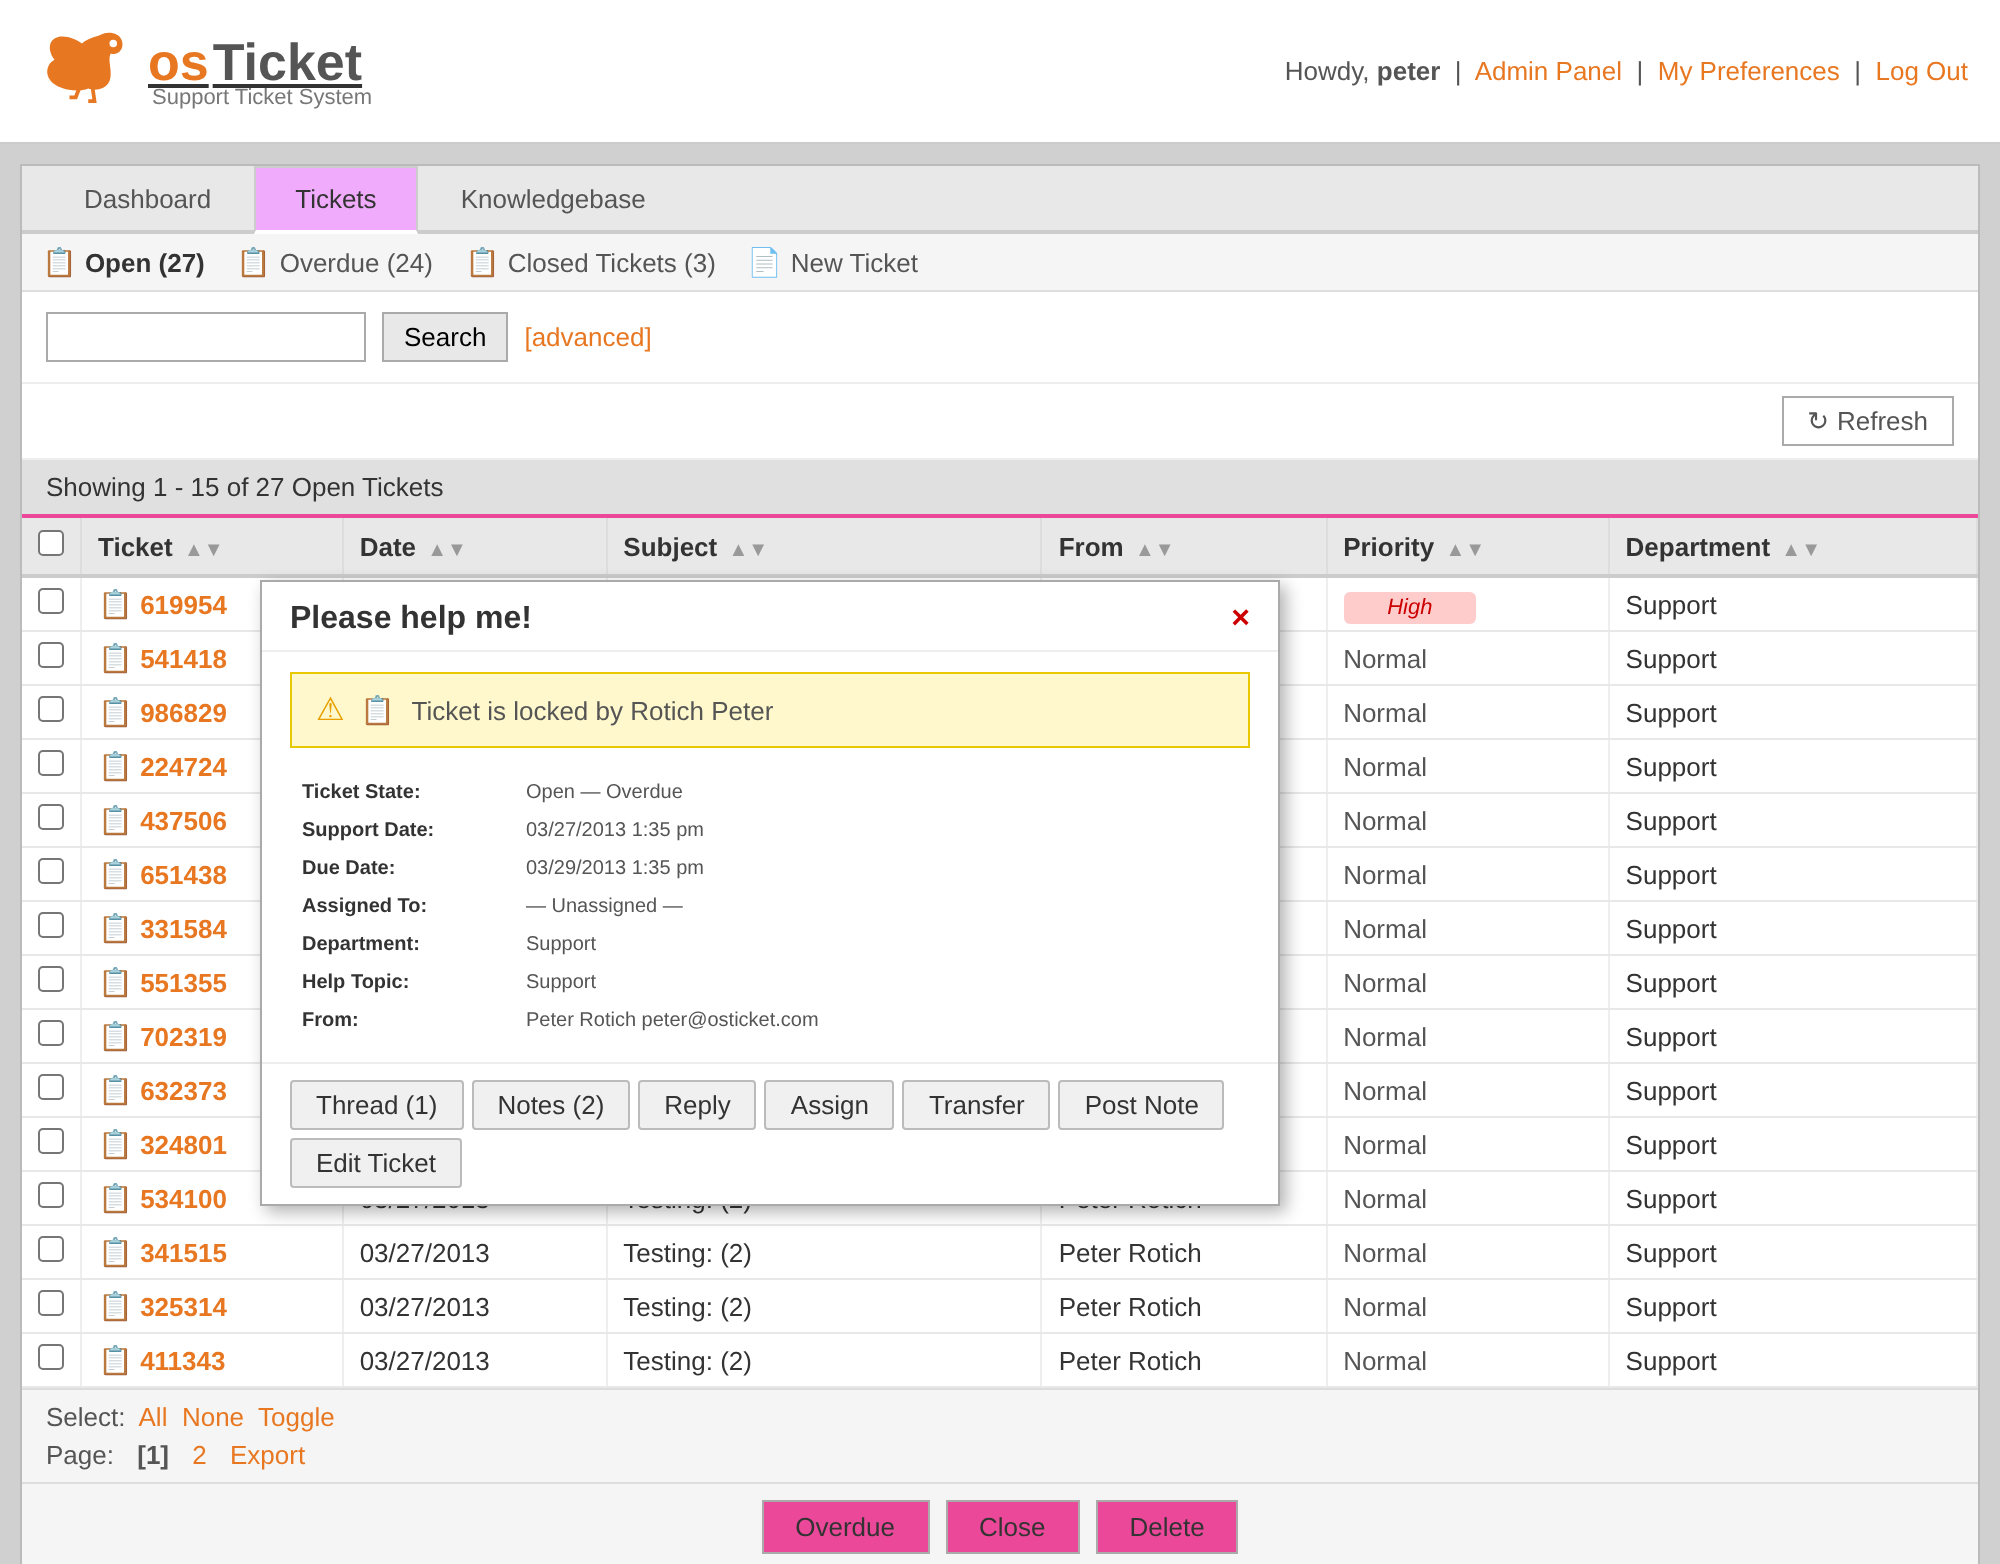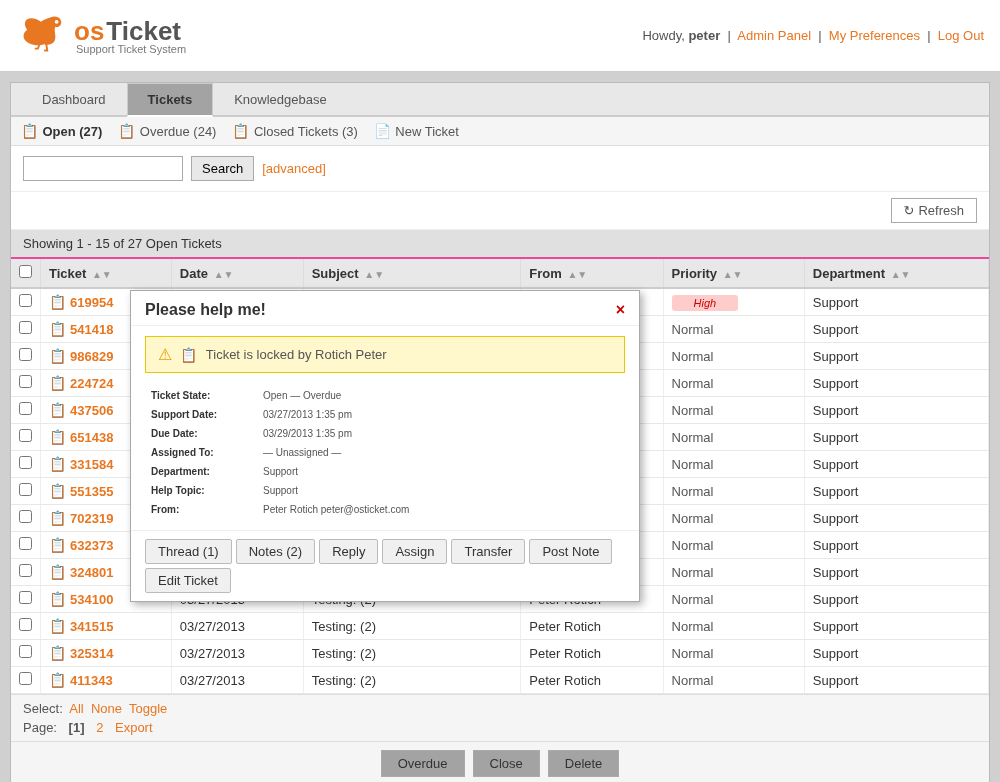--- a/index.html
+++ b/index.html
@@ -11,21 +11,21 @@
     #logo-sub { font-size: 11px; color: #777; display: block; margin-top: -4px; margin-left: 2px; }
     #user-bar { font-size: 13px; color: #555; }
     #user-bar a { color: #e87722; text-decoration: none; }
 
     
     #main-container { width: 980px; margin: 10px auto; background: #fff; border: 1px solid #bbb; }
 
     
     #nav-tabs { background: #e8e8e8; border-bottom: 2px solid #ccc; display: flex; padding: 0 10px; }
     .nav-tab { padding: 8px 20px; cursor: pointer; font-size: 13px; color: #555; border: 1px solid transparent; border-bottom: none; margin-bottom: -2px; }
-    .nav-tab.active { background: #a3a3a3; border: 1px solid #ccc; border-bottom: 2px solid #fff; color: #333; font-weight: bold; }
+    .nav-tab.active { background: #f0abfc; border: 1px solid #ccc; border-bottom: 2px solid #fff; color: #333; font-weight: normal; }
 
     
     #sub-nav { background: #f5f5f5; border-bottom: 1px solid #ddd; padding: 6px 10px; display: flex; align-items: center; gap: 16px; }
     .sub-nav-item { display: flex; align-items: center; gap: 4px; font-size: 13px; color: #555; cursor: pointer; text-decoration: none; }
     .sub-nav-item.active { color: #333; font-weight: bold; }
     .sub-nav-item .icon { font-size: 14px; }
 
     
     #search-bar { padding: 10px 12px; background: #fff; border-bottom: 1px solid #eee; display: flex; align-items: center; gap: 8px; }
     #search-input { border: 1px solid #aaa; padding: 4px 6px; width: 160px; font-size: 13px; }
@@ -53,21 +53,21 @@
     
     #table-footer { padding: 6px 12px; background: #f5f5f5; border-top: 1px solid #ddd; font-size: 13px; color: #555; }
     #select-row { margin-bottom: 4px; }
     #select-row a { color: #e87722; text-decoration: none; }
     #page-row { display: flex; align-items: center; gap: 4px; }
     #page-row a { color: #e87722; text-decoration: none; }
     #page-row .current-page { font-weight: bold; }
 
     
     #action-btns { padding: 8px 12px; background: #f5f5f5; border-top: 1px solid #ddd; display: flex; justify-content: center; gap: 8px; }
-    .action-btn { background: #a3a3a3; border: 1px solid #aaa; padding: 5px 16px; cursor: pointer; font-size: 13px; color: #333; }
+    .action-btn { background: #ec4899; border: 1px solid #aaa; padding: 5px 16px; cursor: pointer; font-size: 13px; color: #333; }
 
     
     #modal-overlay { position: fixed; top: 0; left: 0; width: 100%; height: 100%; z-index: 100; border-radius: 19px; }
     #modal { position: absolute; top: 290px; left: 130px; width: 510px; background: #fff; border: 1px solid #aaa; box-shadow: 3px 3px 8px rgba(0,0,0,0.3); z-index: 101; }
     #modal-header { background: #fff; padding: 10px 14px 6px; border-bottom: 1px solid #eee; display: flex; justify-content: space-between; align-items: center; }
     #modal-title { font-size: 16px; font-weight: bold; color: #333; }
     #modal-close { color: #cc0000; font-size: 16px; cursor: pointer; font-weight: bold; text-decoration: none; }
     #modal-body { padding: 10px 14px; }
     #locked-warning { background: #fff8cc; border: 1px solid #e8c800; padding: 8px 12px; margin-bottom: 12px; display: flex; align-items: center; gap: 8px; font-size: 13px; color: #555; }
     .warn-icon { color: #e8a000; font-size: 16px; }
@@ -90,21 +90,21 @@
   <div id="logo-area">
     <div class="logo-kangaroo">
       <svg width="50" height="50" viewBox="0 0 80 60" fill="none">
         <path d="M55 5 C60 2, 70 3, 72 10 C74 17, 68 22, 63 20 C60 25, 65 35, 62 42 C59 49, 50 50, 45 48 C35 52, 20 48, 15 42 C10 36, 12 28, 18 25 C14 20, 12 12, 18 8 C24 4, 35 8, 40 12 C44 8, 50 7, 55 5Z" fill="#e87722"></path>
         <circle cx="65" cy="12" r="3" fill="#fff"></circle>
         <path d="M40 42 L35 55 L30 55" stroke="#e87722" stroke-width="3" fill="none"></path>
         <path d="M48 44 L50 58 L45 58" stroke="#e87722" stroke-width="3" fill="none"></path>
       </svg>
     </div>
     <div>
-      <div style="display:flex;align-items:flex-end;gap:2px;">
+      <div style="display:flex;align-items:flex-end;gap:2px;text-decoration:underline;">
         <span style="color:#e87722;font-size:26px;font-weight:bold;">os</span>
           <span style="color:#555;font-size:26px;font-weight:bold;">Ticket</span>
       </div>
       <span id="logo-sub">Support Ticket System</span>
     </div>
   </div>
   <div id="user-bar">
     <span>Howdy,</span>
     <strong>peter</strong>
     &nbsp;|&nbsp;

